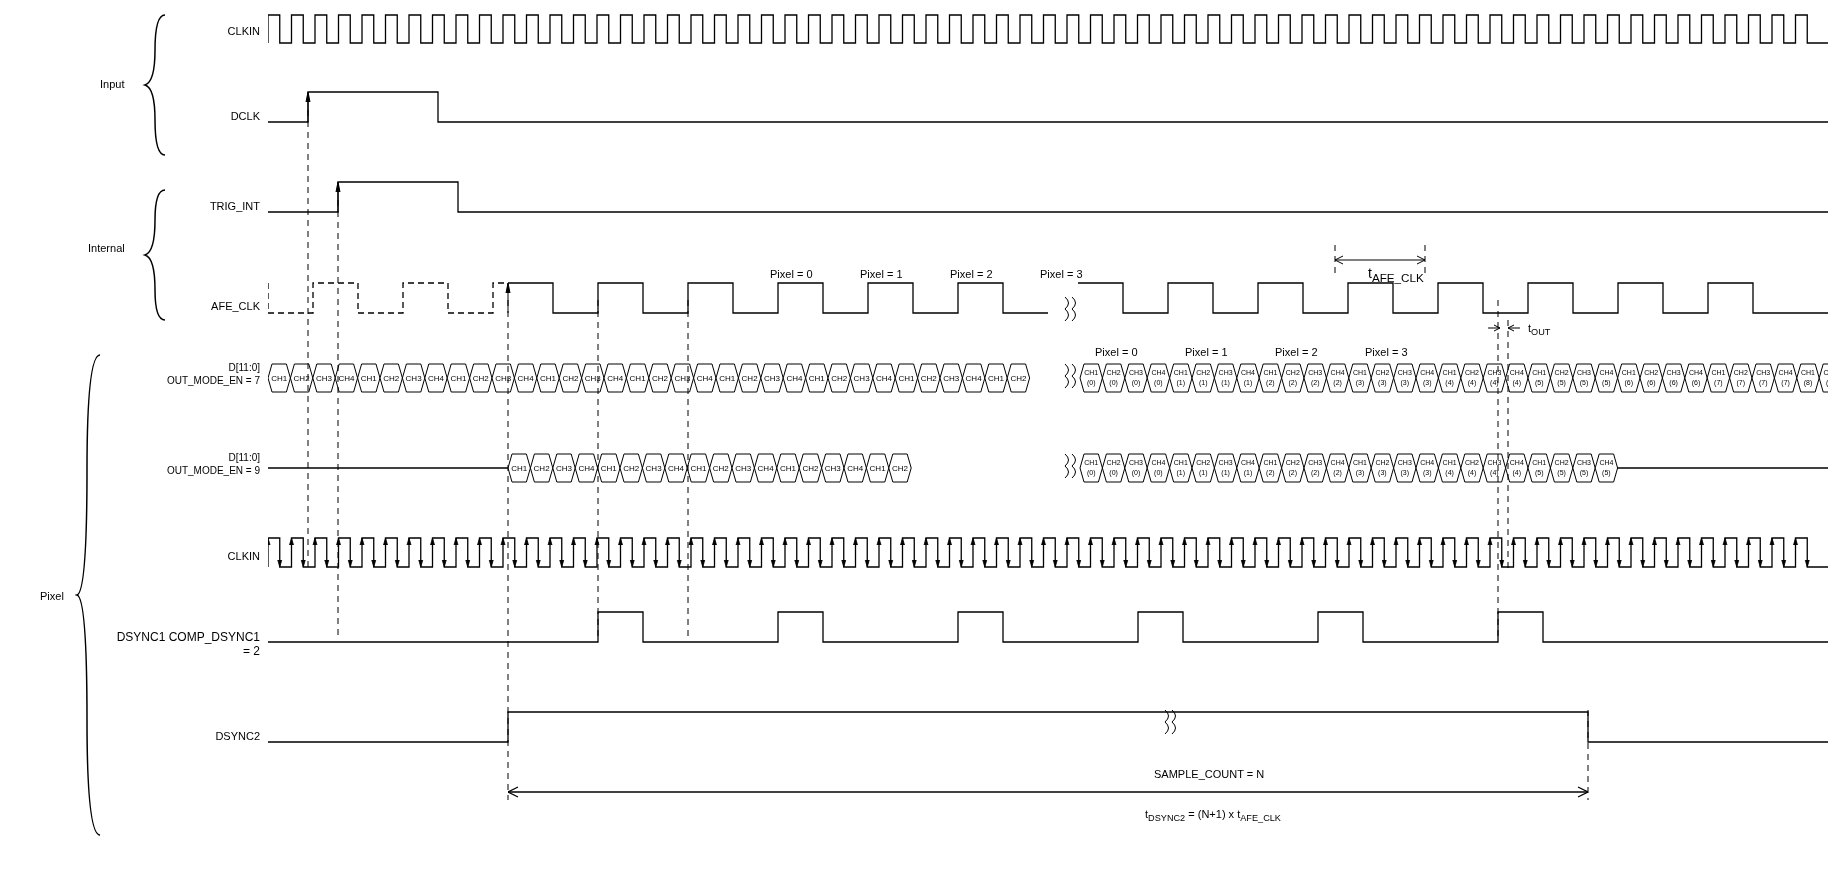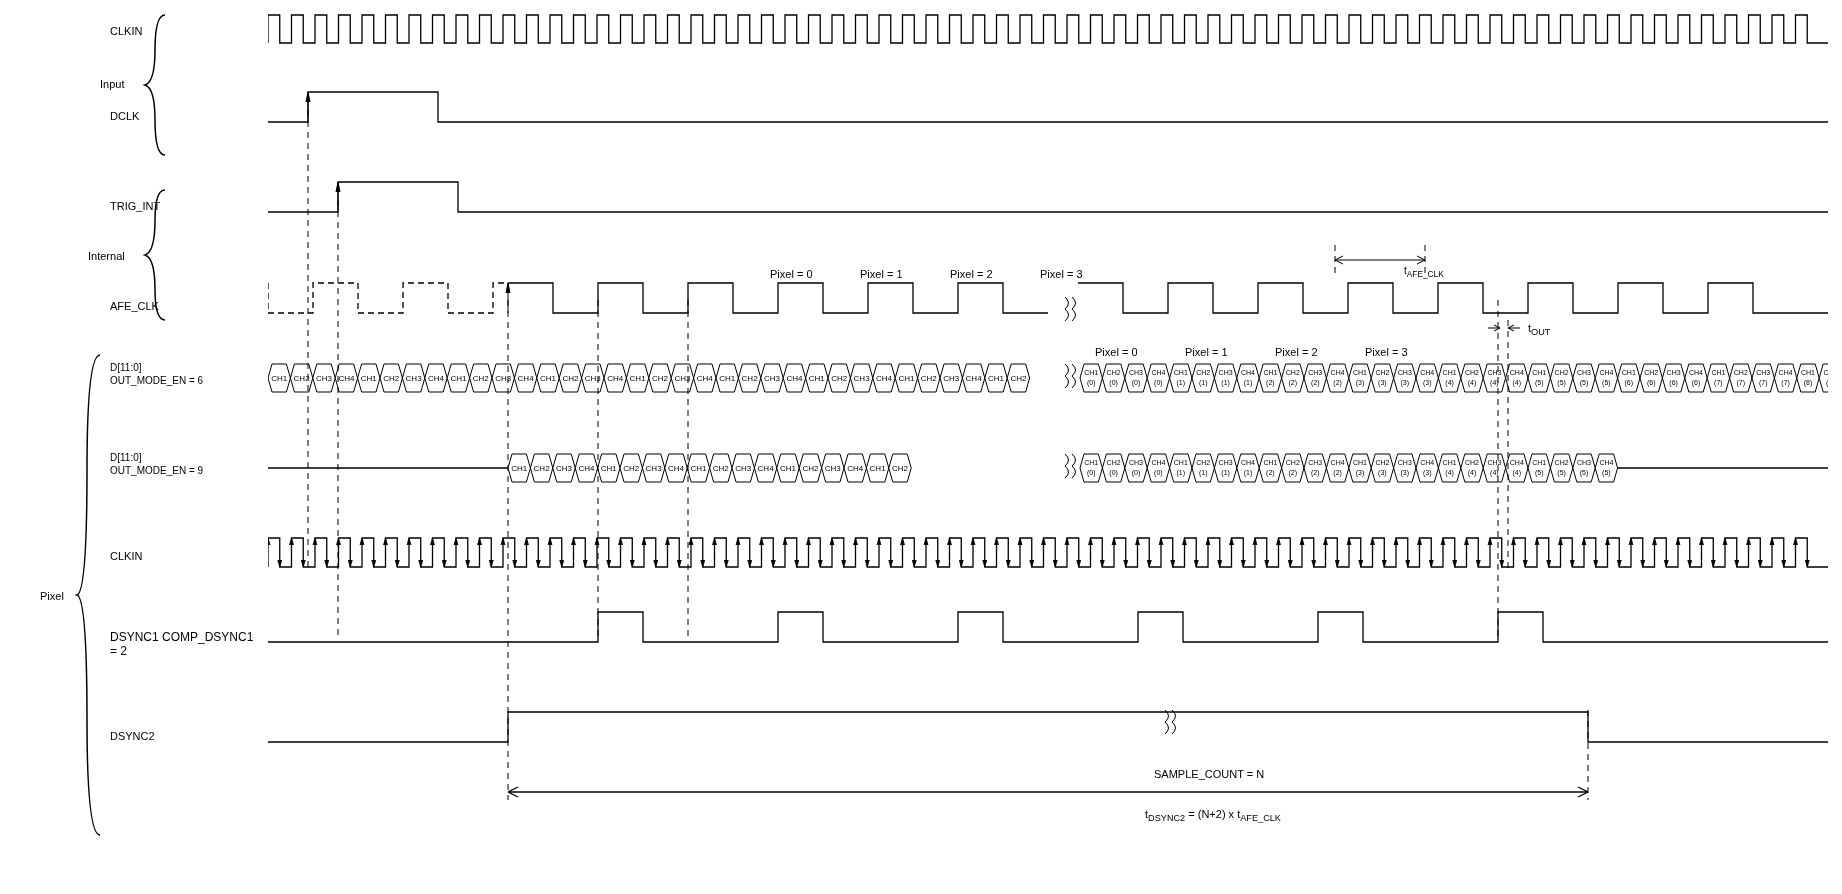--- a/index.html
+++ b/index.html
@@ -1,47 +1,47 @@
 <!DOCTYPE html>
 <html><head>
 <meta charset="utf-8">
 <style>
 body { margin:0; padding:10px; font-family:Arial,sans-serif; font-size:11px; background:#fff; }
 .diagram { position:relative; width:1820px; height:874px; }
 .grp-label { position:absolute;text-align:right; }
-.sig-label { position:absolute; width:150px; }
+.sig-label { position:absolute; text-align:right; width:150px; }
 .brace { position:absolute; stroke:#000; fill:none; }
 svg { position:absolute; }
 .dashed { stroke-dasharray:6,5; }
 </style>
 </head>
 <body>
 
 <div class="diagram">
 
 <div class="grp-label" style="left:90px;top:68px">Input</div>
-<div class="grp-label" style="left:78px;top:240px">Internal</div>
+<div class="grp-label" style="left:78px;top:232px">Internal</div>
 <div class="grp-label" style="left:30px;top:580px">Pixel</div>
 
 <svg class="brace" style="left:130px;top:0;width:30;height:150">
       <path d="M25,5 Q15,5 15,40 Q15,72 5,75 Q15,78 15,110 Q15,145 25,145" stroke-width="1.5"></path>
     </svg>
 <svg class="brace" style="left:130px;top:175;width:30;height:140">
       <path d="M25,5 Q15,5 15,35 Q15,67 5,70 Q15,73 15,105 Q15,135 25,135" stroke-width="1.5"></path>
     </svg>
 <svg class="brace" style="left:65px;top:340;width:30;height:490">
       <path d="M25,5 Q12,5 12,120 Q12,242 2,245 Q12,248 12,370 Q12,485 25,485" stroke-width="1.5"></path>
     </svg>
 
 <div class="sig-label" style="left:100px;top:15px">CLKIN</div>
 <div class="sig-label" style="left:100px;top:100px">DCLK</div>
 <div class="sig-label" style="left:100px;top:190px">TRIG_INT</div>
 <div class="sig-label" style="left:100px;top:290px">AFE_CLK</div>
 <div class="sig-label" style="left:100px;top:352px;font-size:10px">D[11:0]</div>
-<div class="sig-label" style="left:100px;top:365px;font-size:10px">OUT_MODE_EN = 6</div>
+<div class="sig-label" style="left:100px;top:365px;font-size:10px">OUT_MODE_EN = 7</div>
 <div class="sig-label" style="left:100px;top:442px;font-size:10px">D[11:0]</div>
 <div class="sig-label" style="left:100px;top:455px;font-size:10px">OUT_MODE_EN = 9</div>
 <div class="sig-label" style="left:100px;top:540px">CLKIN</div>
 <div class="sig-label" style="left:100px;top:620px;font-size:12px">DSYNC1 COMP_DSYNC1 = 2</div>
 <div class="sig-label" style="left:100px;top:720px">DSYNC2</div>
 
 <svg id="clkin-svg" style="left:258px;top:3px;width:1560px;height:35px">
       <path d="M0,30 L0,30 L0,2 L11.75,2 L11.75,30 L23.5,30 L23.5,2 L35.25,2 L35.25,30 L47,30 L47,2 L58.75,2 L58.75,30 L70.5,30 L70.5,2 L82.25,2 L82.25,30 L94,30 L94,2 L105.75,2 L105.75,30 L117.5,30 L117.5,2 L129.25,2 L129.25,30 L141,30 L141,2 L152.75,2 L152.75,30 L164.5,30 L164.5,2 L176.25,2 L176.25,30 L188,30 L188,2 L199.75,2 L199.75,30 L211.5,30 L211.5,2 L223.25,2 L223.25,30 L235,30 L235,2 L246.75,2 L246.75,30 L258.5,30 L258.5,2 L270.25,2 L270.25,30 L282,30 L282,2 L293.75,2 L293.75,30 L305.5,30 L305.5,2 L317.25,2 L317.25,30 L329,30 L329,2 L340.75,2 L340.75,30 L352.5,30 L352.5,2 L364.25,2 L364.25,30 L376,30 L376,2 L387.75,2 L387.75,30 L399.5,30 L399.5,2 L411.25,2 L411.25,30 L423,30 L423,2 L434.75,2 L434.75,30 L446.5,30 L446.5,2 L458.25,2 L458.25,30 L470,30 L470,2 L481.75,2 L481.75,30 L493.5,30 L493.5,2 L505.25,2 L505.25,30 L517,30 L517,2 L528.75,2 L528.75,30 L540.5,30 L540.5,2 L552.25,2 L552.25,30 L564,30 L564,2 L575.75,2 L575.75,30 L587.5,30 L587.5,2 L599.25,2 L599.25,30 L611,30 L611,2 L622.75,2 L622.75,30 L634.5,30 L634.5,2 L646.25,2 L646.25,30 L658,30 L658,2 L669.75,2 L669.75,30 L681.5,30 L681.5,2 L693.25,2 L693.25,30 L705,30 L705,2 L716.75,2 L716.75,30 L728.5,30 L728.5,2 L740.25,2 L740.25,30 L752,30 L752,2 L763.75,2 L763.75,30 L775.5,30 L775.5,2 L787.25,2 L787.25,30 L799,30 L799,2 L810.75,2 L810.75,30 L822.5,30 L822.5,2 L834.25,2 L834.25,30 L846,30 L846,2 L857.75,2 L857.75,30 L869.5,30 L869.5,2 L881.25,2 L881.25,30 L893,30 L893,2 L904.75,2 L904.75,30 L916.5,30 L916.5,2 L928.25,2 L928.25,30 L940,30 L940,2 L951.75,2 L951.75,30 L963.5,30 L963.5,2 L975.25,2 L975.25,30 L987,30 L987,2 L998.75,2 L998.75,30 L1010.5,30 L1010.5,2 L1022.25,2 L1022.25,30 L1034,30 L1034,2 L1045.75,2 L1045.75,30 L1057.5,30 L1057.5,2 L1069.25,2 L1069.25,30 L1081,30 L1081,2 L1092.75,2 L1092.75,30 L1104.5,30 L1104.5,2 L1116.25,2 L1116.25,30 L1128,30 L1128,2 L1139.75,2 L1139.75,30 L1151.5,30 L1151.5,2 L1163.25,2 L1163.25,30 L1175,30 L1175,2 L1186.75,2 L1186.75,30 L1198.5,30 L1198.5,2 L1210.25,2 L1210.25,30 L1222,30 L1222,2 L1233.75,2 L1233.75,30 L1245.5,30 L1245.5,2 L1257.25,2 L1257.25,30 L1269,30 L1269,2 L1280.75,2 L1280.75,30 L1292.5,30 L1292.5,2 L1304.25,2 L1304.25,30 L1316,30 L1316,2 L1327.75,2 L1327.75,30 L1339.5,30 L1339.5,2 L1351.25,2 L1351.25,30 L1363,30 L1363,2 L1374.75,2 L1374.75,30 L1386.5,30 L1386.5,2 L1398.25,2 L1398.25,30 L1410,30 L1410,2 L1421.75,2 L1421.75,30 L1433.5,30 L1433.5,2 L1445.25,2 L1445.25,30 L1457,30 L1457,2 L1468.75,2 L1468.75,30 L1480.5,30 L1480.5,2 L1492.25,2 L1492.25,30 L1504,30 L1504,2 L1515.75,2 L1515.75,30 L1527.5,30 L1527.5,2 L1539.25,2 L1539.25,30 L1560,30" stroke="#000" fill="none" stroke-width="1.3"></path>
     </svg>
 
@@ -66,21 +66,21 @@
 <div style="position:absolute;left:850px;top:258px;font-size:11px">Pixel = 1</div>
 <div style="position:absolute;left:940px;top:258px;font-size:11px">Pixel = 2</div>
 <div style="position:absolute;left:1030px;top:258px;font-size:11px">Pixel = 3</div>
 
 <svg style="left:1320px;top:230px;width:100px;height:40px">
  <line x1="5" y1="5" x2="5" y2="35" stroke="#000" class="dashed"></line>
  <line x1="95" y1="5" x2="95" y2="35" stroke="#000" class="dashed"></line>
  <line x1="5" y1="20" x2="95" y2="20" stroke="#000"></line>
  <path d="M5,20 L13,16 M5,20 L13,24 M95,20 L87,16 M95,20 L87,24" stroke="#000"></path>
 </svg>
-<div style="position:absolute;left:1394px;top:255px;font-size:10px"><span>t</span><sub>AFE_CLK</sub></div>
+<div style="position:absolute;left:1358px;top:255px;font-size:14px"><span>t</span><sub>AFE_CLK</sub></div>
 
 <svg style="left:1478px;top:308px;width:50px;height:20px">
  <line x1="0" y1="10" x2="12" y2="10" stroke="#000"></line>
       <path d="M12,10 L6,7 M12,10 L6,13" stroke="#000"></path>
  <line x1="32" y1="10" x2="20" y2="10" stroke="#000"></line>
       <path d="M20,10 L26,7 M20,10 L26,13" stroke="#000"></path>
 </svg>
 <div style="position:absolute;left:1518px;top:312px;font-size:11px"><span>t</span><sub>OUT</sub></div>
 
 <svg id="d0-svg" style="left:258px;top:350px;width:1560px;height:36px">
@@ -539,15 +539,15 @@
  <line x1="1230" y1="290" x2="1230" y2="630" stroke="#000" class="dashed"></line>
  <line x1="1240" y1="310" x2="1240" y2="560" stroke="#000" class="dashed"></line>
  <line x1="1320" y1="700" x2="1320" y2="790" stroke="#000" class="dashed"></line>
 </svg>
 
 <svg style="left:498px;top:770px;width:1080px;height:25px">
  <line x1="0" y1="12" x2="1080" y2="12" stroke="#000" stroke-width="1.3"></line>
  <path d="M0,12 L10,7 M0,12 L10,17 M1080,12 L1070,7 M1080,12 L1070,17" stroke="#000" stroke-width="1.3"></path>
 </svg>
 <div style="position:absolute;left:1144px;top:758px;font-size:11px">SAMPLE_COUNT = N</div>
-<div style="position:absolute;left:1135px;top:798px;font-size:11px"><span>t</span><sub>DSYNC2</sub><span> = (N+2) x t</span><sub>AFE_CLK</sub></div>
+<div style="position:absolute;left:1135px;top:798px;font-size:11px"><span>t</span><sub>DSYNC2</sub><span> = (N+1) x t</span><sub>AFE_CLK</sub></div>
 
 </div>
 
 </body></html>

